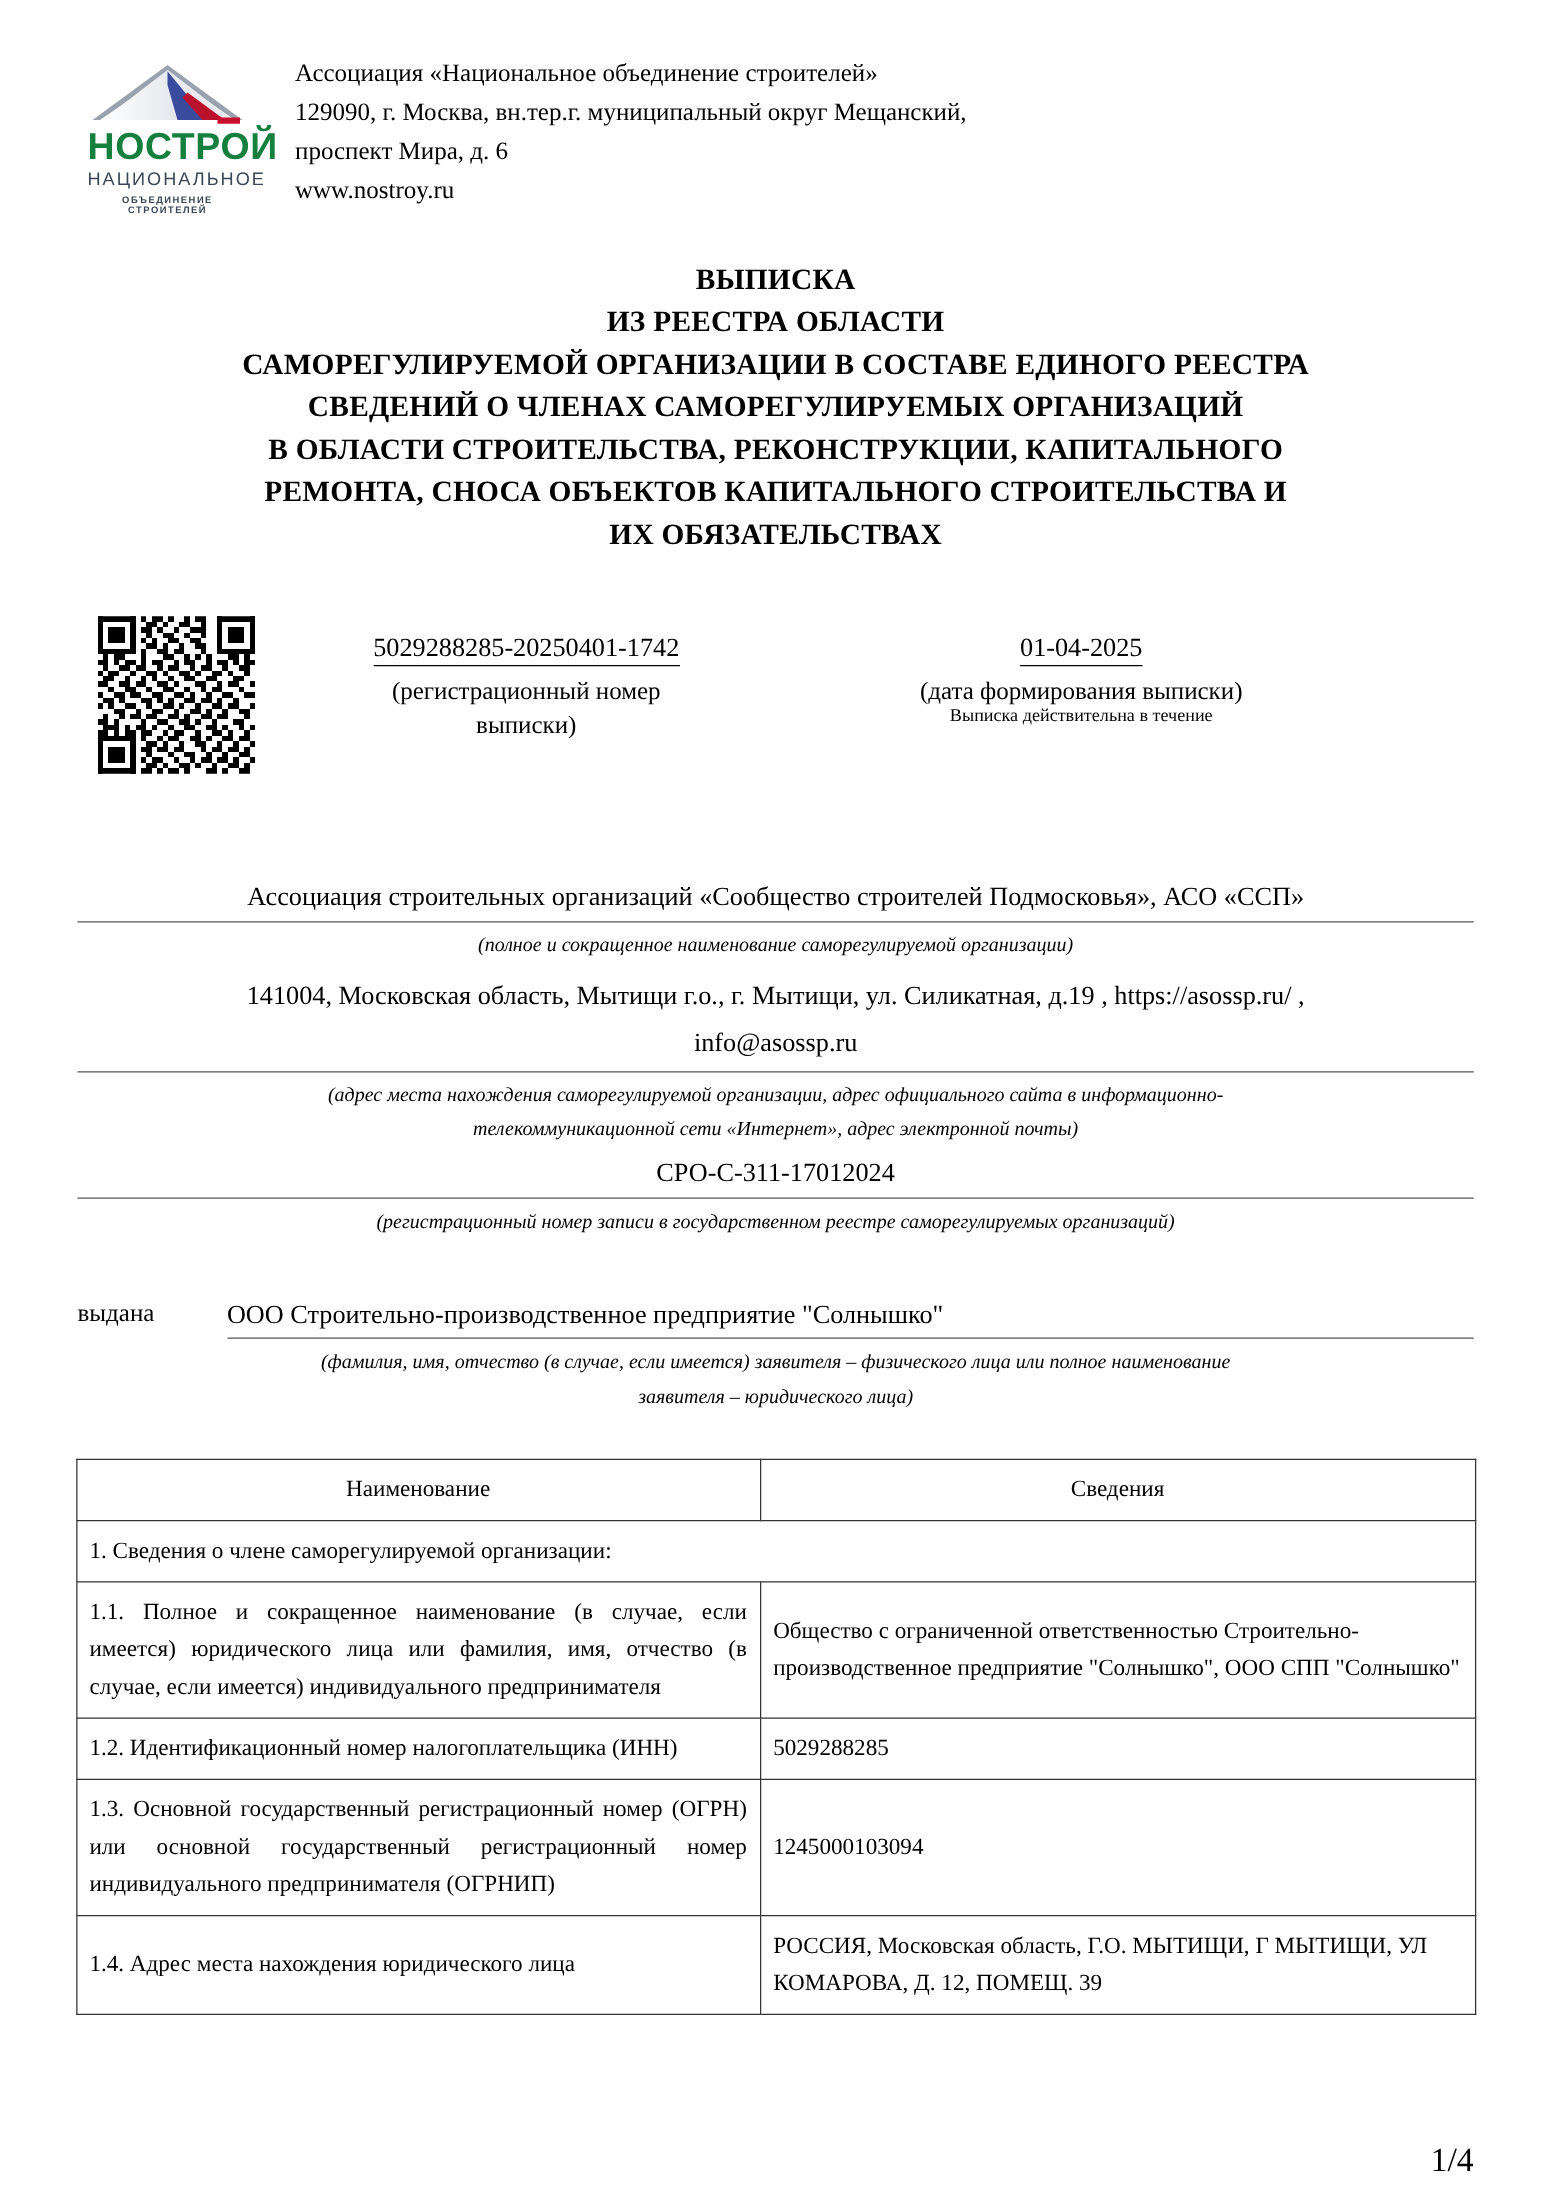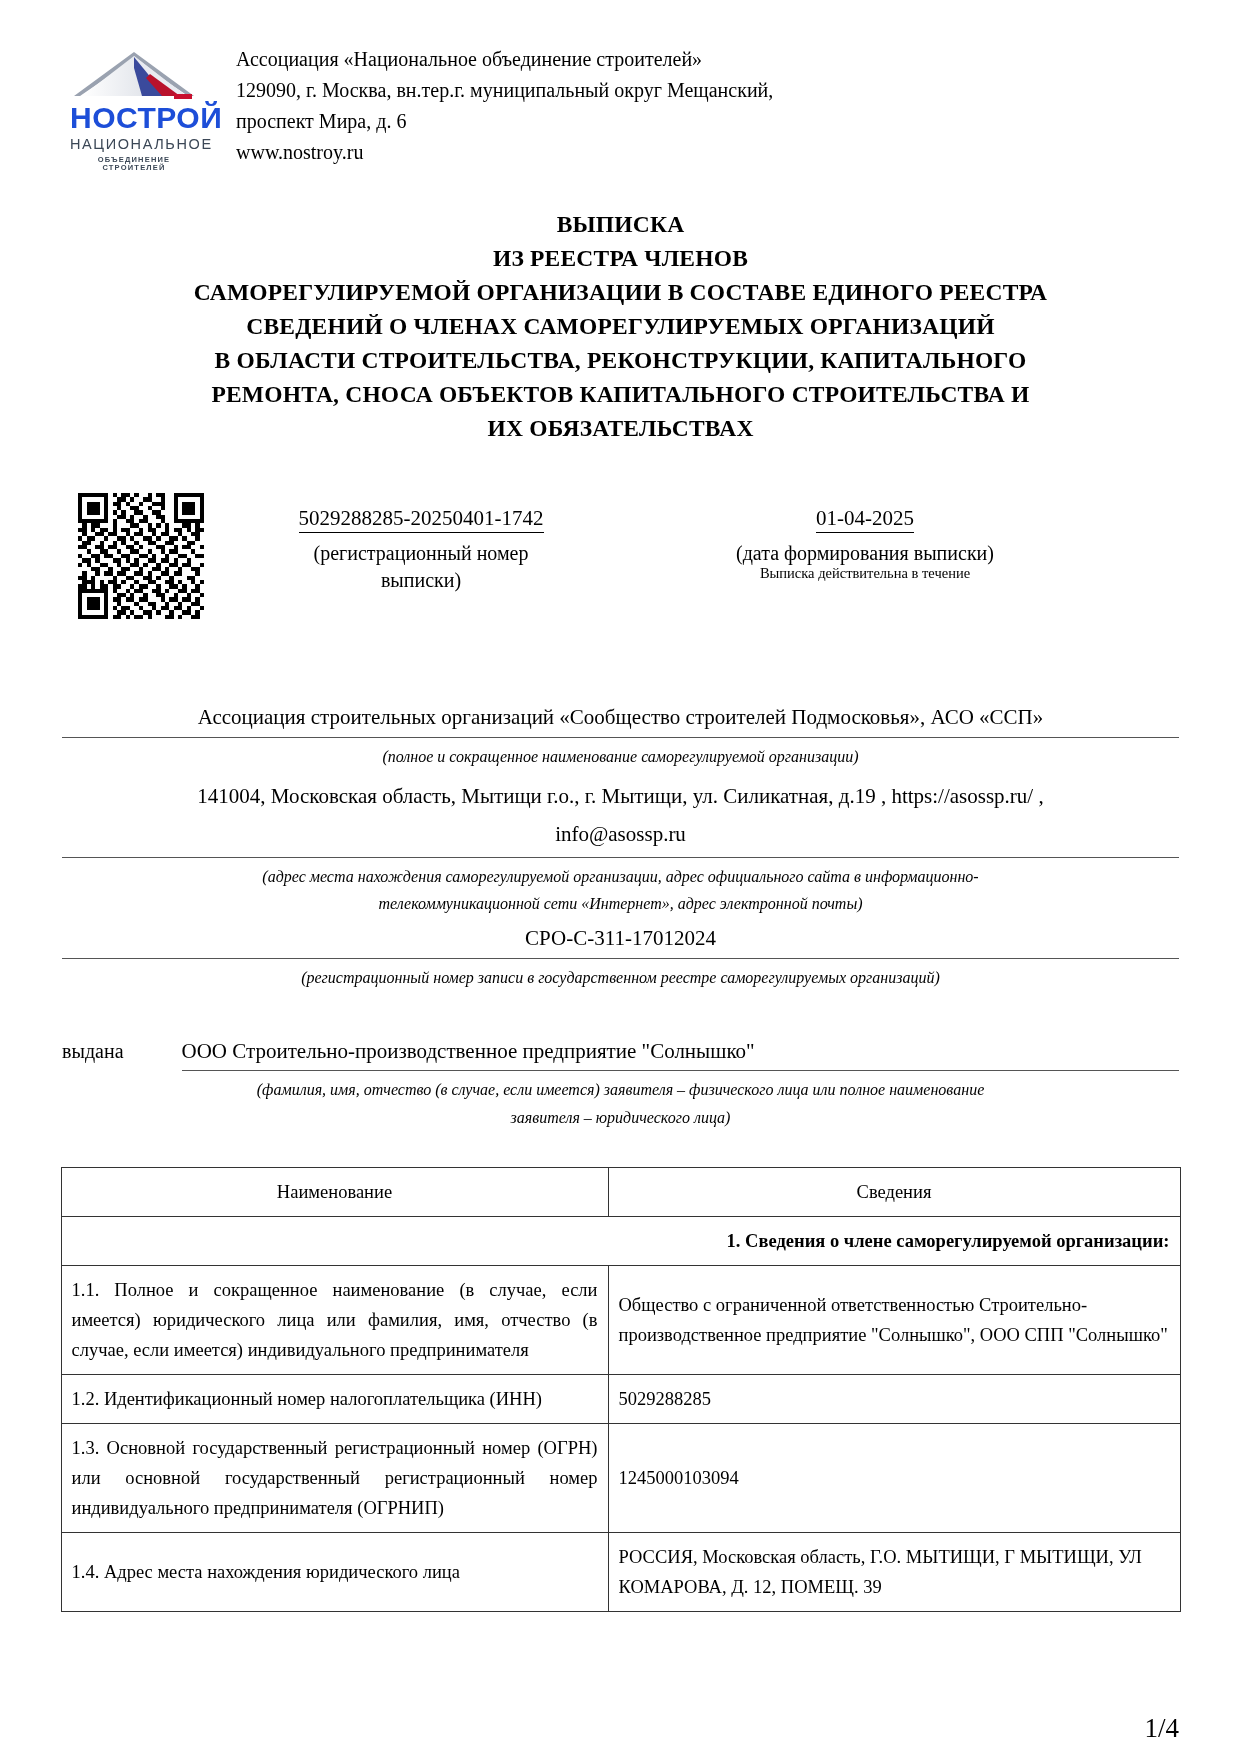--- a/index.html
+++ b/index.html
@@ -38,21 +38,21 @@
     width: 128px;
     height: 52px;
     overflow: hidden;
   }
   .logo-roof svg { display:block; }
   .logo-word {
     font-family: "Liberation Sans", sans-serif;
     font-weight: bold;
     font-size: 30px;
     letter-spacing: 0.5px;
-    color: #1d4ed8;
+    color: #15803d;
     line-height: 1;
     margin-top: 1px;
     text-align: center;
   }
   .logo-sub1 {
     font-family: "Liberation Sans", sans-serif;
     font-weight: normal;
     font-size: 14.5px;
     letter-spacing: 1.6px;
     color: #3b4756;
@@ -197,22 +197,22 @@
     font-size: 18.5px;
     line-height: 30px;
     padding: 9px 10px 9px 10px;
   }
   th.col-name { width: 547px; text-align: center; font-weight: normal; }
   th.col-value { text-align: center; font-weight: normal; }
   td.cell-name { text-align: justify; text-align-last: left; }
   td.cell-name.plain { text-align: left; }
   td.cell-value { text-align: left; }
   td.section-row {
-    font-weight: bold;
-    text-align: right;
+    font-weight: normal;
+    text-align: left;
   }
 
   
   .page-num {
     position: absolute;
     right: 62px;
     bottom: 11px;
     font-size: 27px;
     line-height: 30px;
   }
@@ -248,21 +248,21 @@
     <div class="org-lines">
       <div>Ассоциация «Национальное объединение строителей»</div>
       <div>129090, г. Москва, вн.тер.г. муниципальный округ Мещанский,</div>
       <div>проспект Мира, д. 6</div>
       <div>www.nostroy.ru</div>
     </div>
   </div>
 
   <div class="doc-title">
     <div>ВЫПИСКА</div>
-    <div>ИЗ РЕЕСТРА ЧЛЕНОВ</div>
+    <div>ИЗ РЕЕСТРА ОБЛАСТИ</div>
     <div>САМОРЕГУЛИРУЕМОЙ ОРГАНИЗАЦИИ В СОСТАВЕ ЕДИНОГО РЕЕСТРА</div>
     <div>СВЕДЕНИЙ О ЧЛЕНАХ САМОРЕГУЛИРУЕМЫХ ОРГАНИЗАЦИЙ</div>
     <div>В ОБЛАСТИ СТРОИТЕЛЬСТВА, РЕКОНСТРУКЦИИ, КАПИТАЛЬНОГО</div>
     <div>РЕМОНТА, СНОСА ОБЪЕКТОВ КАПИТАЛЬНОГО СТРОИТЕЛЬСТВА И</div>
     <div>ИХ ОБЯЗАТЕЛЬСТВАХ</div>
   </div>
 
   <div class="qr-block">
     <div class="qr-img">
       <svg width="126" height="126" viewBox="0 0 29 29" shape-rendering="crispEdges" xmlns="http://www.w3.org/2000/svg">

